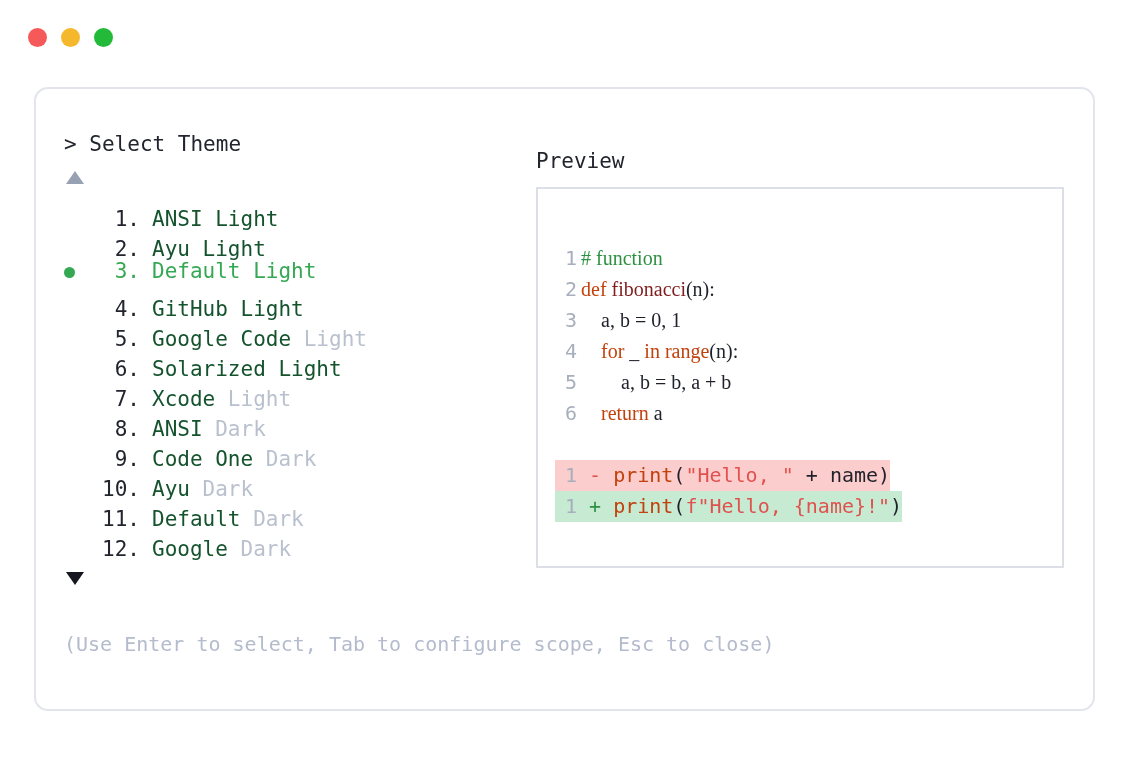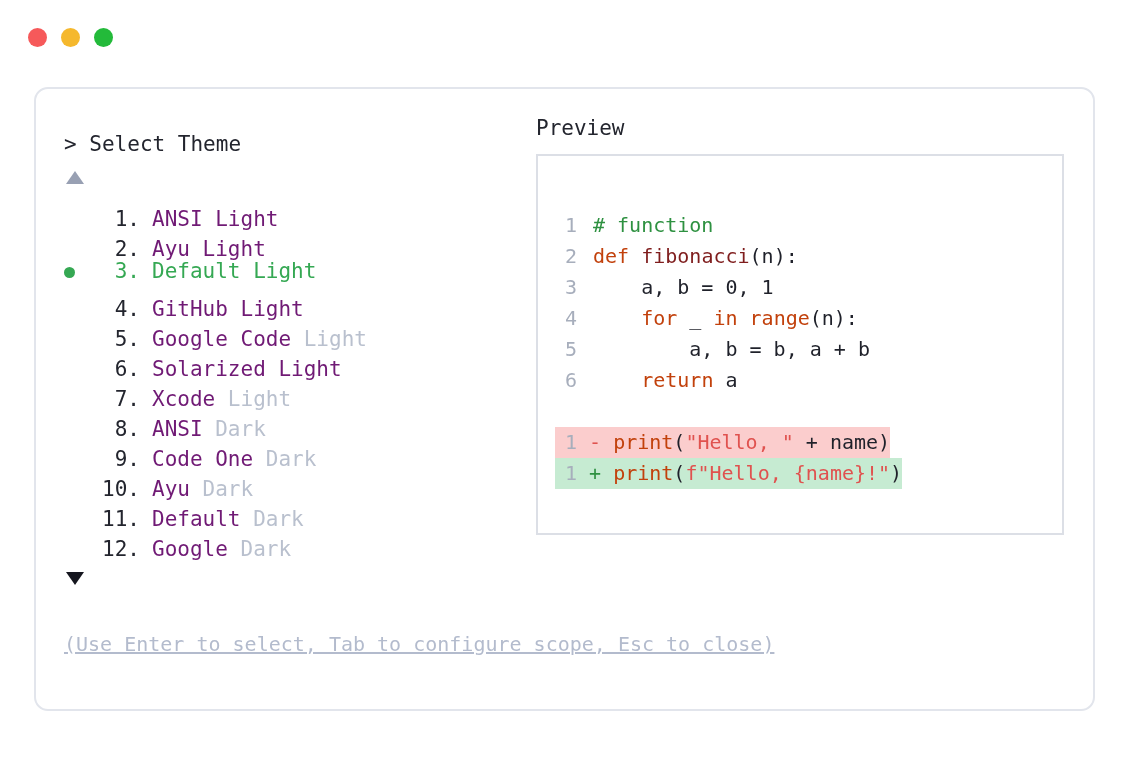--- a/index.html
+++ b/index.html
@@ -45,21 +45,21 @@
   }
 
   
   .col-left {
     position: absolute;
     left: 28px; top: 42px;
     width: 470px;
   }
   .col-right {
     position: absolute;
-    left: 500px; top: 26px;
+    left: 500px; top: 59px;
     width: 540px;
   }
 
   .heading {
     font-size: 21px;
     line-height: 26px;
     color: #23252e;
     letter-spacing: 0px;
     white-space: pre;
   }
@@ -111,21 +111,21 @@
     display: block;
   }
   .num {
     width: 50px;
     flex: 0 0 50px;
     text-align: right;
     color: #23252e;
   }
   .name {
     margin-left: 12px;
-    color: #701a75;
+    color: #14532d;
   }
   .variant {
     color: #b9c0ce;
   }
   .theme-item.selected .num,
   .theme-item.selected .name,
   .theme-item.selected .variant {
     color: #35a853;
   }
 
@@ -145,21 +145,21 @@
     line-height: 31px;
     white-space: pre;
   }
   .code-line { display: block; height: 31px; white-space: pre; }
   .ln {
     display: inline-block;
     width: 22px;
     text-align: right;
     color: #a7aebc;
   }
-  .code-body { margin-left: 16px; }
+  .code-body { margin-left: 4px; font-family: Liberation Serif, serif; }
   .tok-cmt { color: #2e9141; }
   .tok-kw  { color: #c2410c; }
   .tok-fn  { color: #7f1d1d; }
   .tok-str { color: #e0524f; }
   .tok-txt { color: #1f212a; }
 
   .diff-block { margin-top: 31px; }
   .diff-line { display: block; height: 31px; white-space: pre; width: max-content; }
   .diff-line.minus { background: #fbcdcd; }
   .diff-line.plus  { background: #c6ebd2; }
@@ -168,21 +168,20 @@
 
   
   .footer-hint {
     position: absolute;
     left: 28px;
     top: 542px;
     font-size: 20px;
     line-height: 26px;
     color: #b3bbcd;
     white-space: pre;
-    text-decoration: underline;
   }
 </style>
 </head>
 <body>
 
 <div class="screen">
 
   <div class="titlebar">
     <span class="dot red"></span>
     <span class="dot yellow"></span>

